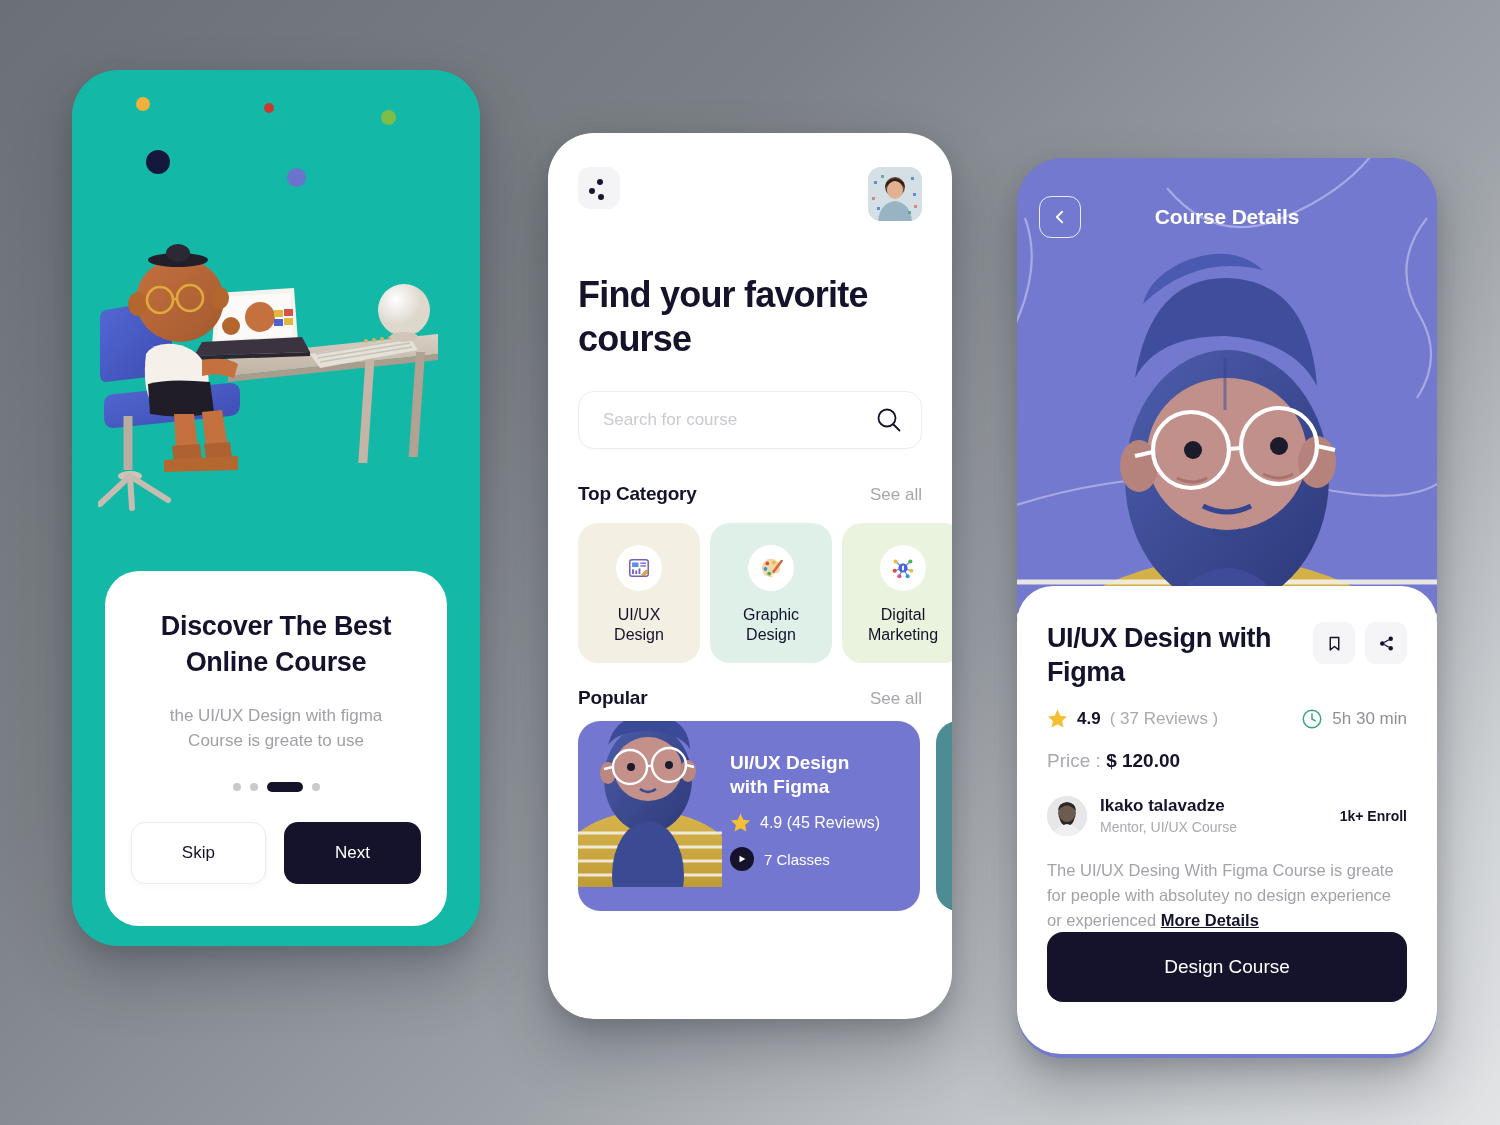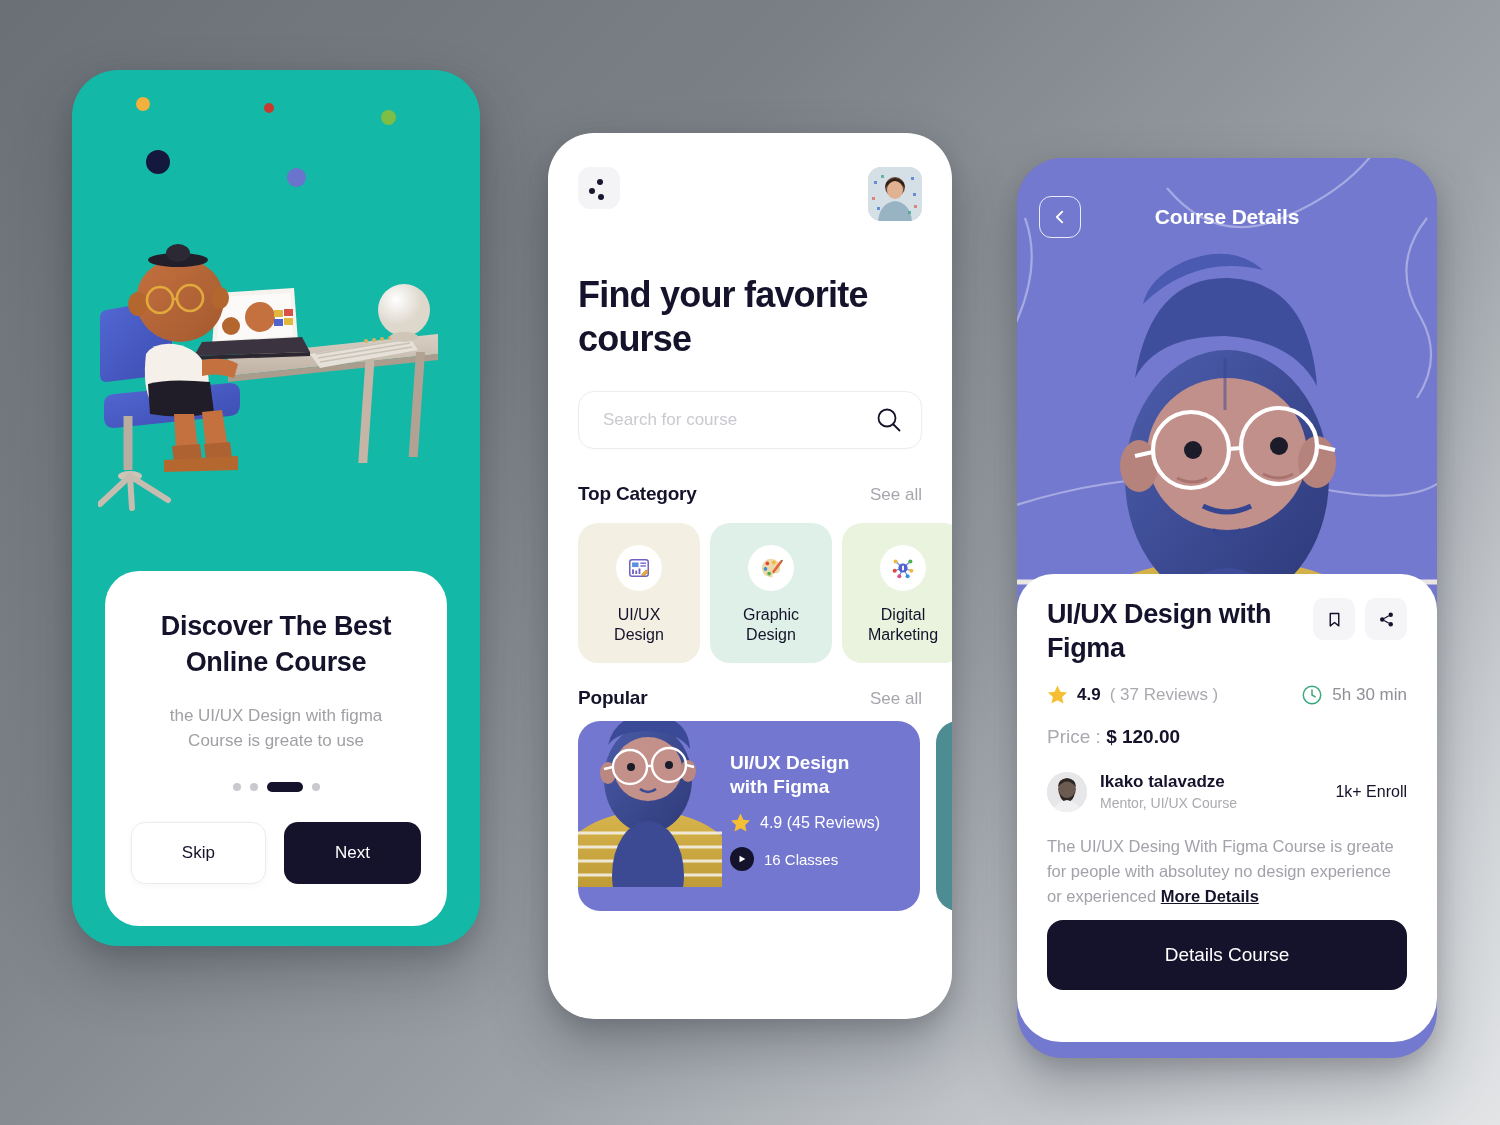--- a/index.html
+++ b/index.html
@@ -135,43 +135,43 @@
   .back-btn {
     width: 42px; height: 42px; border-radius: 12px;
     border: 1.6px solid rgba(255,255,255,.85);
     display: flex; align-items: center; justify-content: center;
   }
   .s3-title {
     flex: 1; text-align: center; color: #fff; font-size: 21px; font-weight: 700;
     margin-left: -42px; letter-spacing: -.2px;
   }
   .s3-card {
-    position: absolute; left: 0; bottom: 16px; width: 100%; height: 468px;
-    background: #fff; border-radius: 36px 36px 44px 44px; padding: 24px 30px 0;
+    position: absolute; left: 0; bottom: 4px; width: 100%; height: 468px;
+    background: #fff; border-radius: 36px 36px 44px 44px; padding: 36px 30px 0;
     z-index: 4;
   }
   .d-titlerow { display: flex; justify-content: space-between; align-items: flex-start; }
   .d-title { font-size: 27px; font-weight: 700; color: #14132b; line-height: 1.25; letter-spacing: -.4px; max-width: 250px; }
   .d-actions { display: flex; gap: 10px; }
   .sq-btn {
     width: 42px; height: 42px; border-radius: 11px; background: #f5f5f7;
     display: flex; align-items: center; justify-content: center;
   }
   .d-metarow { margin-top: 18px; display: flex; justify-content: space-between; align-items: center; }
   .d-rating { display: flex; align-items: center; gap: 9px; font-size: 17px; color: #14132b; }
   .d-rating .rev { color: #a9a9b0; }
   .d-dur { display: flex; align-items: center; gap: 9px; font-size: 17px; color: #8f8f97; }
   .d-price { margin-top: 20px; font-size: 19px; color: #a9a9b0; }
   .d-price b { color: #14132b; font-weight: 700; }
   .d-mentorrow { margin-top: 24px; display: flex; align-items: center; justify-content: space-between; }
   .mentor-left { display: flex; align-items: center; gap: 13px; }
   .mentor-av { width: 40px; height: 40px; border-radius: 50%; background: #e6e6e9; overflow: hidden; position: relative; }
   .mentor-name { font-size: 17px; color: #14132b; font-weight: 600; line-height: 1.2; }
   .mentor-role { font-size: 14px; color: #a9a9b0; margin-top: 2px; }
-  .enroll-count { font-size: 16px; font-weight: 400; color: #14132b; }
+  .enroll-count { font-size: 14px; font-weight: 700; color: #14132b; }
   .d-desc {
     margin-top: 22px; font-size: 16.5px; color: #a2a2aa; line-height: 1.52;
   }
   .more-link { color: #14132b; font-weight: 700; text-decoration: underline; }
   .enroll-btn {
     position: absolute; left: 30px; right: 30px; bottom: 52px; height: 70px;
     background: #14132b; color: #fff; border-radius: 16px; font-size: 19px;
     display: flex; align-items: center; justify-content: center;
   }
   svg { display: block; }
@@ -481,21 +481,21 @@
               </svg>
             </span>
             <span>4.9 (45 Reviews)</span>
           </div>
           <div class="pop-cls">
             <span class="play-circle">
               <svg viewBox="0 0 12 12" width="10" height="10">
                   <path d="M3 2 L10 6 L3 10 Z" fill="#fff"></path>
                 </svg>
             </span>
-            <span>16 Classes</span>
+            <span>7 Classes</span>
           </div>
         </div>
       </div>
       <div class="pop-card-2"></div>
     </div>
   </div>
 </div>
 
 <div class="phone" id="screen3">
 
@@ -639,15 +639,15 @@
         </div>
       </div>
       <div class="enroll-count">1k+ Enroll</div>
     </div>
 
     <div class="d-desc">
       <span>The UI/UX Desing With Figma Course is greate for people with absolutey no design experience or experienced</span>
       <span class="more-link">More Details</span>
     </div>
 
-    <div class="enroll-btn">Details Course</div>
+    <div class="enroll-btn">Design Course</div>
   </div>
 </div>
 
 </body></html>

